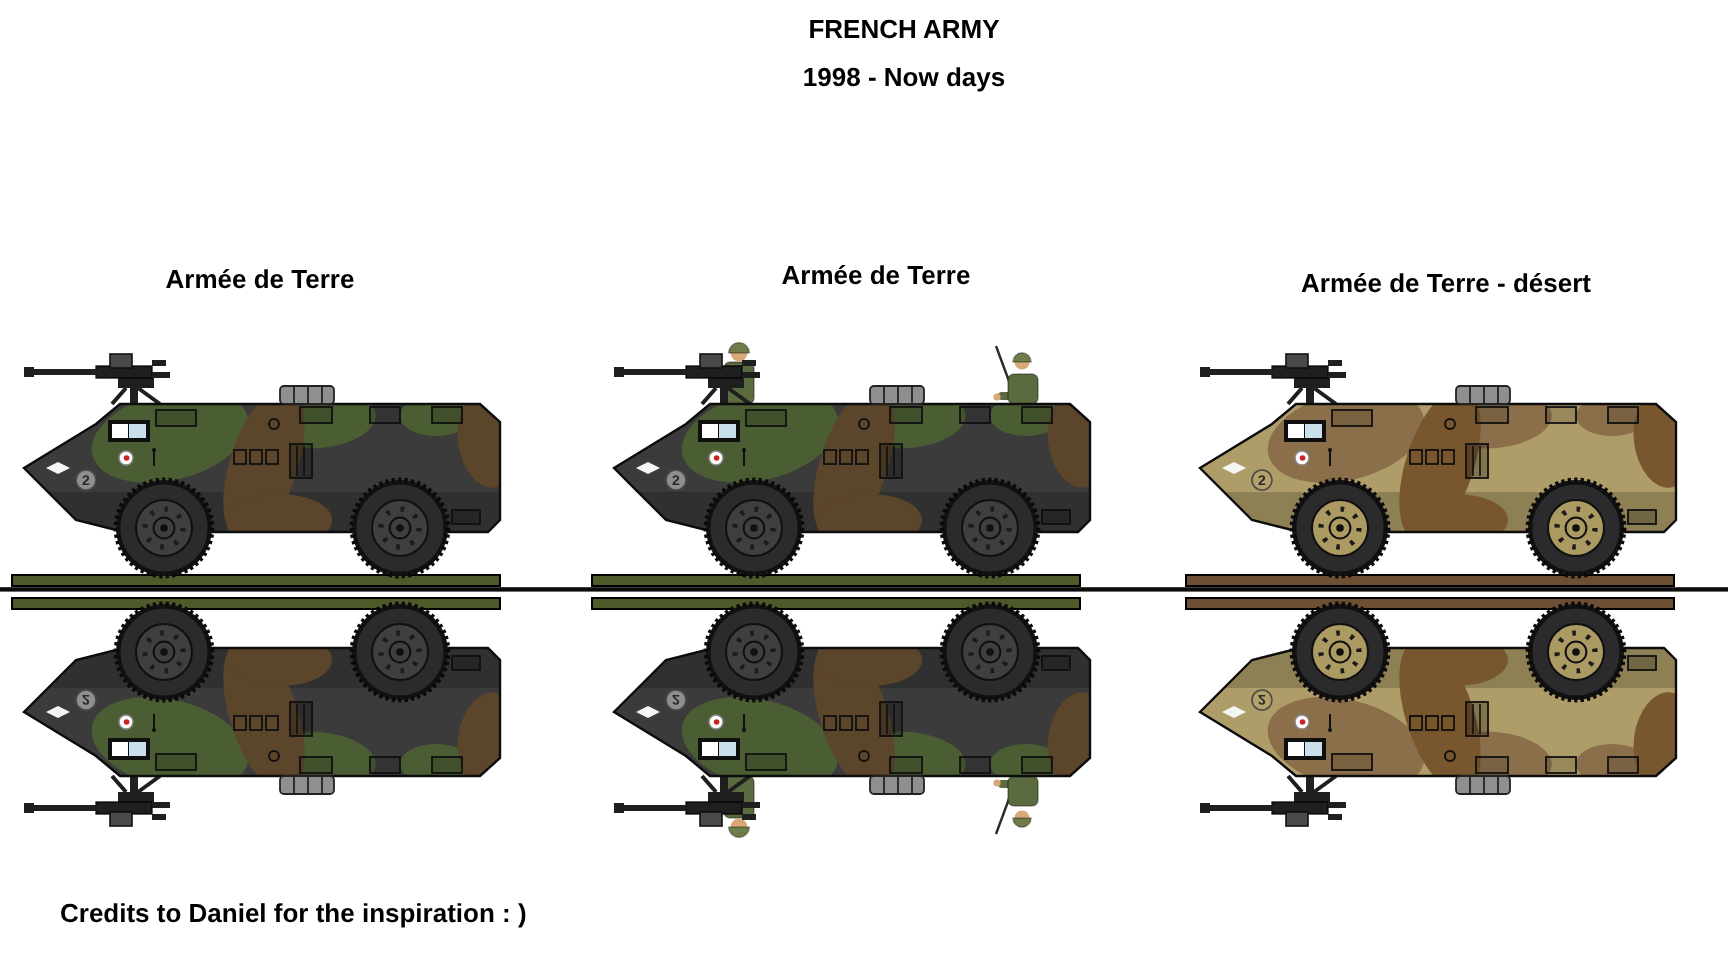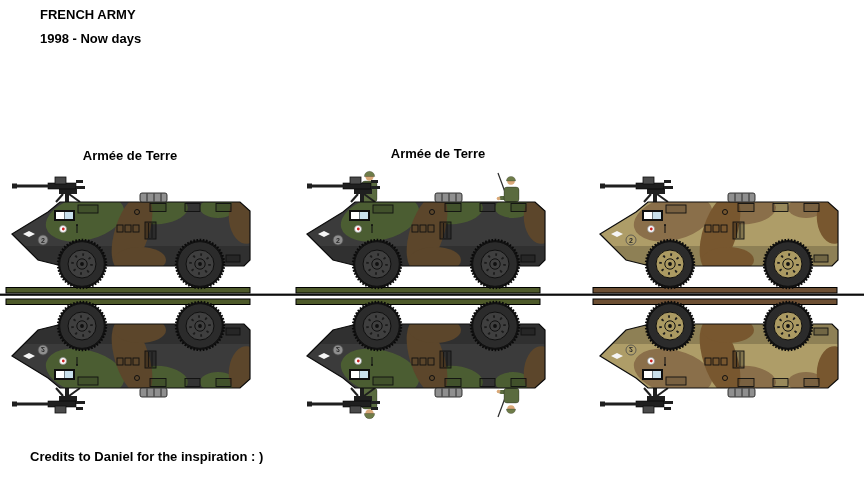--- a/index.html
+++ b/index.html
@@ -4,43 +4,44 @@
 <style>
   html,body{margin:0;padding:0;}
   body{background:var(--background,#ffffff);}
   .stage{
     position:relative;width:864px;height:480px;overflow:hidden;
     background:var(--background,#ffffff);
     color:var(--text,#000000);
     font-family:"Liberation Sans", sans-serif;
   }
   .hline{
-    position:absolute;left:40px;width:824px;text-align:left;
+    position:absolute;left:40px;width:824px;text-align:center;
     font-weight:bold;font-size:13px;white-space:nowrap;
   }
   .credits{
     position:absolute;left:30px;width:834px;
     font-weight:bold;font-size:13px;white-space:nowrap;
   }
   .col-label{
     position:absolute;transform:translateX(-50%);
-    font-weight:bold;font-size:13px;white-space:nowrap;margin-top:16px;
+    font-weight:bold;font-size:13px;white-space:nowrap;
   }
   svg.scene{position:absolute;left:0;top:160px;}
 </style>
 </head>
 <body>
 
 <div class="stage">
 
   <div class="hline" style="top:7px">FRENCH ARMY</div>
   <div class="hline" style="top:31px">1998 - Now days</div>
 
   <div class="col-label" style="left:130px;top:132px">Armée de Terre</div>
   <div class="col-label" style="left:438px;top:130px">Armée de Terre</div>
+  <div class="col-label" style="left:723px;top:134px">Armée de Terre - désert</div>
 
   <svg class="scene" width="864" height="280" viewBox="0 0 864 280">
     <defs>
       <clipPath id="hullClip">
         <path d="M2,66 L38,44 L50,34 L230,34 L240,43 L240,92 L234,98 L52,98 L28,92 Z"></path>
       </clipPath>
 
       <g id="vab-wheel">
         <circle cx="72" cy="96" r="24" fill="#161616"></circle>
         <circle cx="72" cy="96" r="24" fill="none" stroke="#0a0a0a" stroke-width="2.4" stroke-dasharray="1.6 1.6"></circle>

